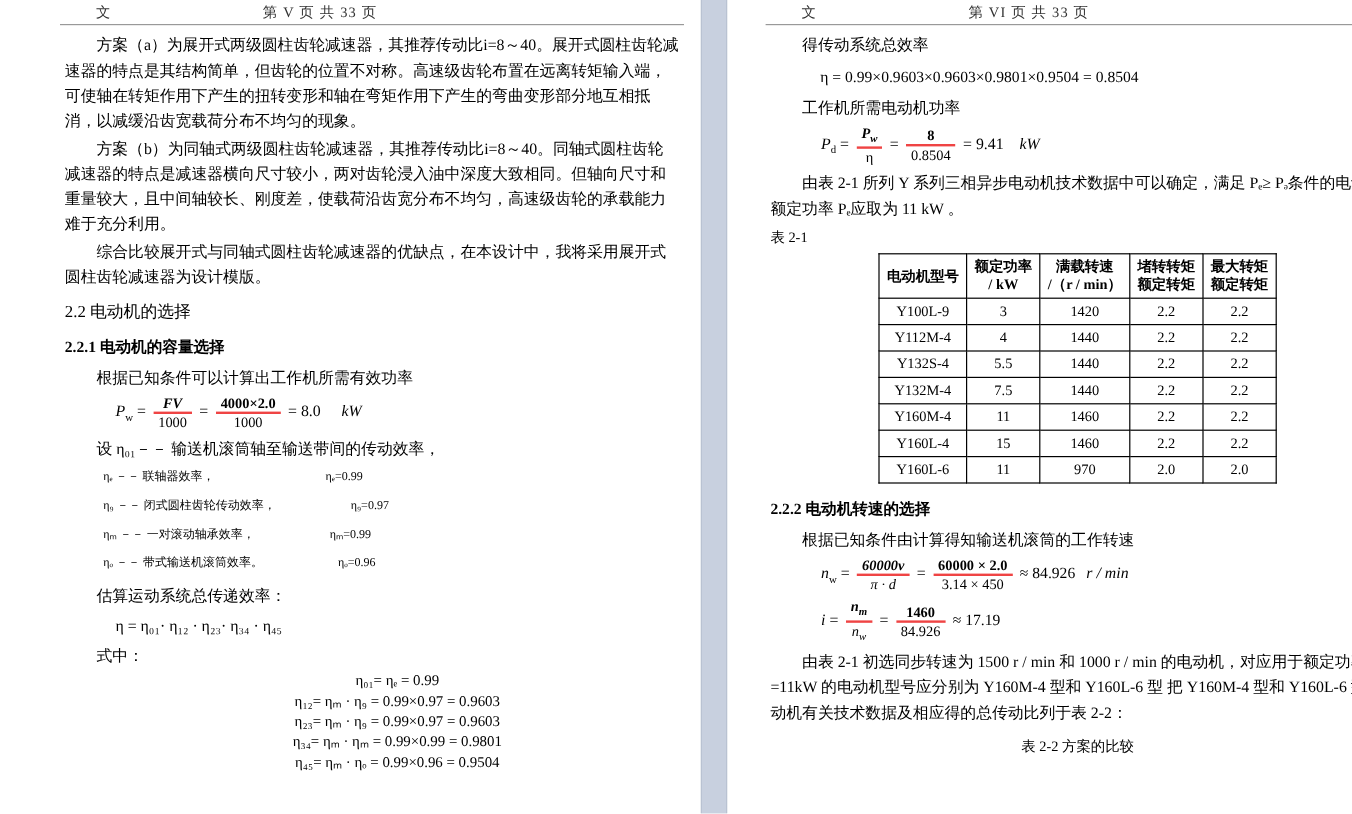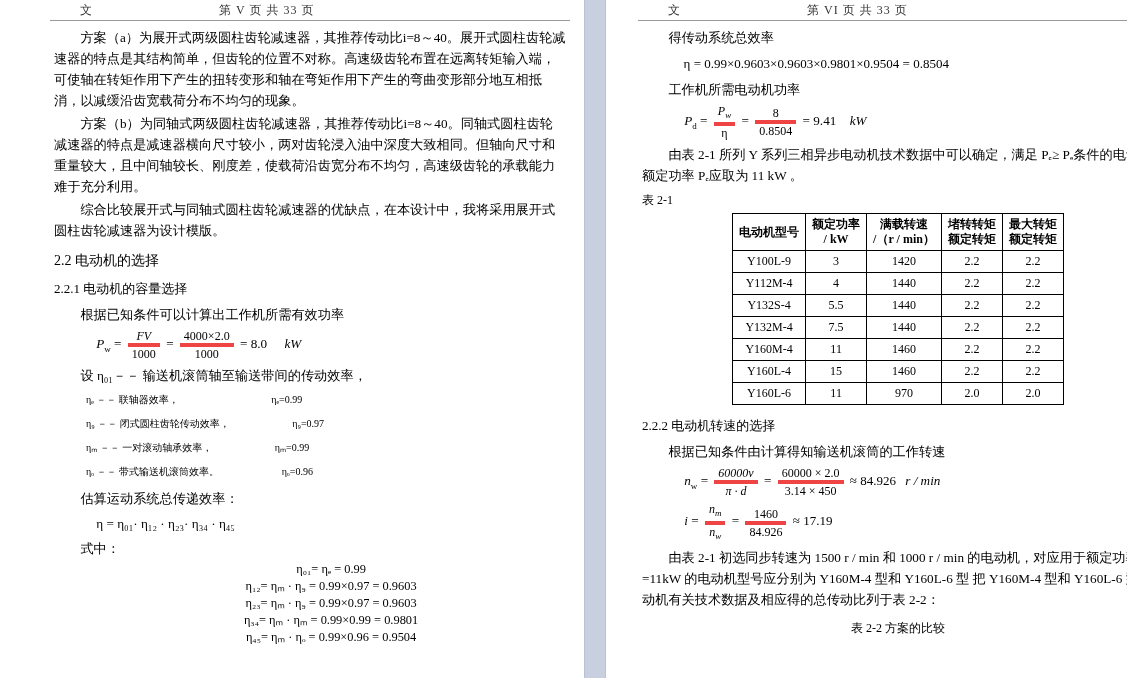--- a/index.html
+++ b/index.html
@@ -46,29 +46,29 @@
   }
   .hdr .lbl{position:absolute;left:30px;top:0;}
   .hdr .pg{position:absolute;left:155px;top:0;margin-left:14px;}
   .body{
     padding:0 14px 0 14px;
     font-size:13.2px;
     line-height:21px;
   }
   p.ind{ text-indent:2em; margin:0 0 2px 0; }
   h3.sec{ font-size:14px; font-weight:normal; margin:9px 0 6px 0; }
-  h4.sub{ font-size:13px; font-weight:normal; margin:7px 0 5px 0; }
+  h4.sub{ font-size:13px; font-weight:bold; margin:7px 0 5px 0; }
   .eq{ margin:4px 0 4px 0; padding-left:3.2em; font-family:"Liberation Serif",serif;}
   .frac{
     display:inline-block;
     vertical-align:middle;
     text-align:center;
     margin:0 3px;
   }
-  .frac .num{ display:block; border-bottom:4px solid #ef4444; padding:0 4px; font-size:12px; line-height:14px;}
+  .frac .num{ display:block; border-bottom:2px solid #ef4444; padding:0 4px; font-size:12px; line-height:14px;font-weight:bold;}
   .frac .den{ display:block; padding:0 4px; font-size:12px; line-height:14px;}
   .ital{ font-style:italic; }
   .sub{ font-size:9px; vertical-align:sub; }
   .etaline{ margin:3px 0 3px 0; padding-left:3.2em; font-size:10px;}
   .etaline .val{ display:inline-block; margin-left:60px;}
   .etaline .val.far{ margin-left:90px;}
   .mono-list{ padding-left:3.4em; font-size:12.4px; line-height:17px;text-align:center;}
   .tabcap{ text-align:left; font-size:12px; margin:4px 36px 2px 0;}
   .tabcap.center{ text-align:center; margin:8px 0 4px 0;}
   table.tbl{

